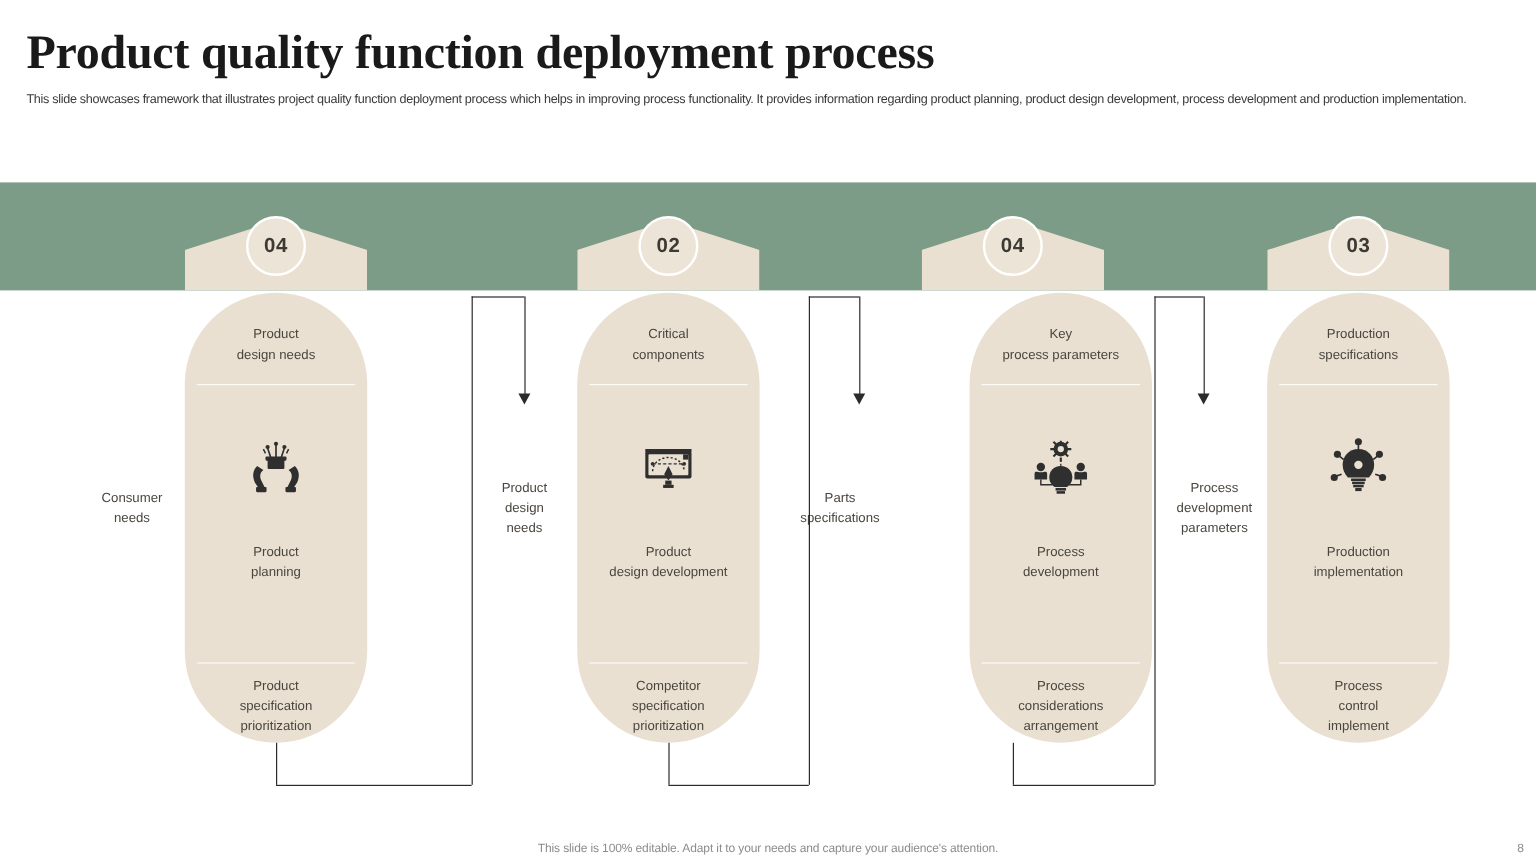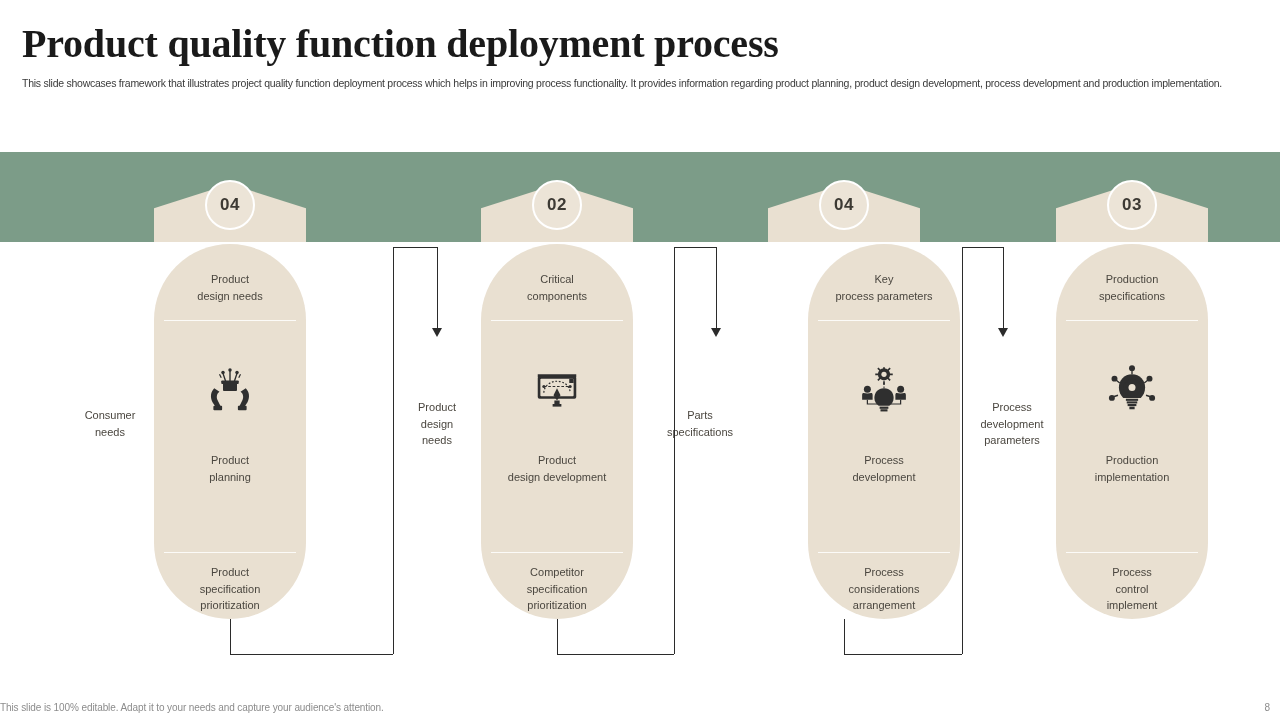--- a/index.html
+++ b/index.html
@@ -81,21 +81,21 @@
   .ln.v { width:1px; }
   .ln.h { height:1px; }
   .arrow {
     position:absolute; width:0; height:0;
     border-left:5px solid transparent; border-right:5px solid transparent;
     border-top:9px solid #2b2b2b;
   }
 
   
   .footer-note {
-    position:absolute; left:0; top:702px; width:1280px; text-align:left;
+    position:absolute; left:0; top:702px; width:1280px; text-align:center;
     font-size:10px; color:#8c8c8c; letter-spacing:-0.1px;
   }
   .page-num { position:absolute; right:10px; top:702px; font-size:10px; color:#8c8c8c; }
 </style>
 </head>
 <body>
 
 <div class="header">
   <div class="title">Product quality function deployment process</div>
   <div class="subtitle">This slide showcases framework that illustrates project quality function deployment process which helps in improving process functionality. It provides information regarding product planning, product design development, process development and production implementation.</div>

